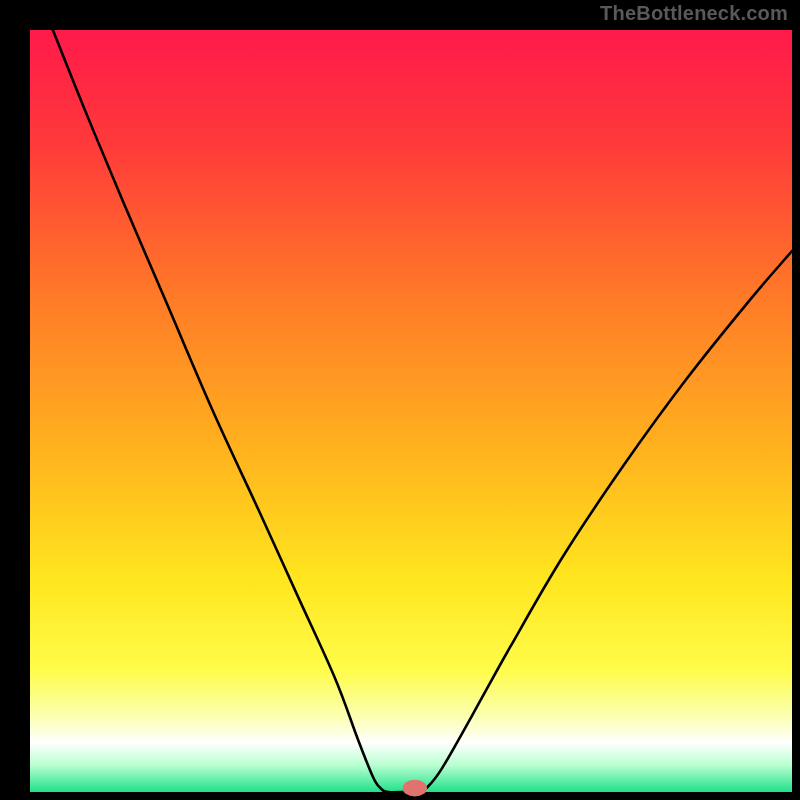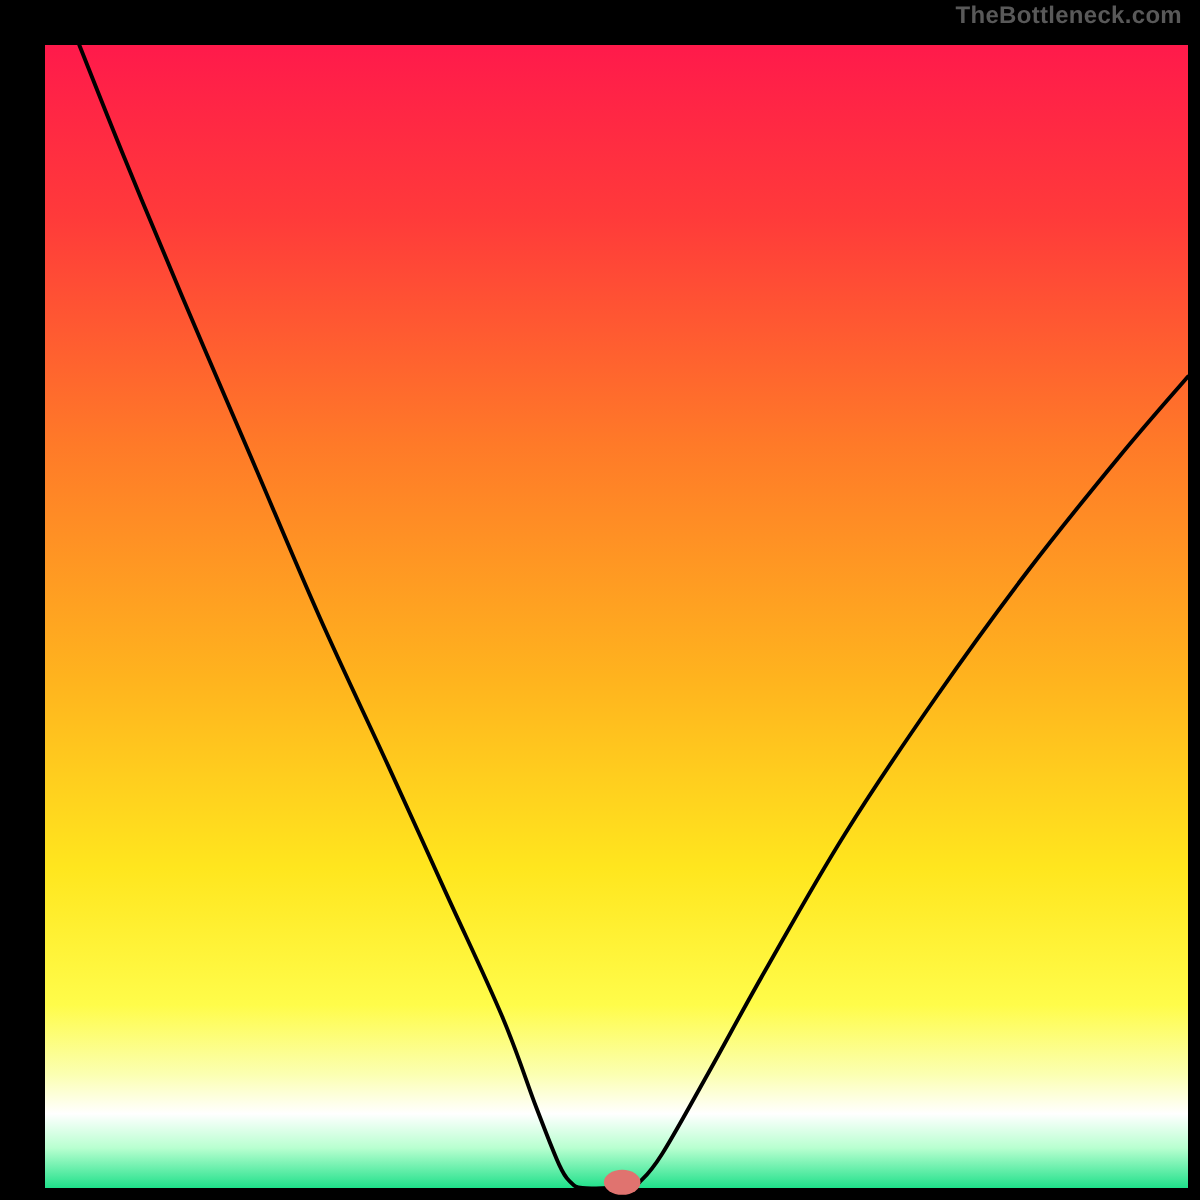--- a/index.html
+++ b/index.html
@@ -14,21 +14,21 @@
   .container {
     position: relative;
     width: 800px;
     height: 800px;
   }
   .watermark {
     position: absolute;
     top: 2px;
     right: 12px;
     color: #595959;
-    font-size: 16px;
+    font-size: 20px;
     font-weight: 600;
     letter-spacing: 0.2px;
     z-index: 30;
   }
   svg {
     position: absolute;
     top: 0;
     left: 0;
     z-index: 10;
   }

